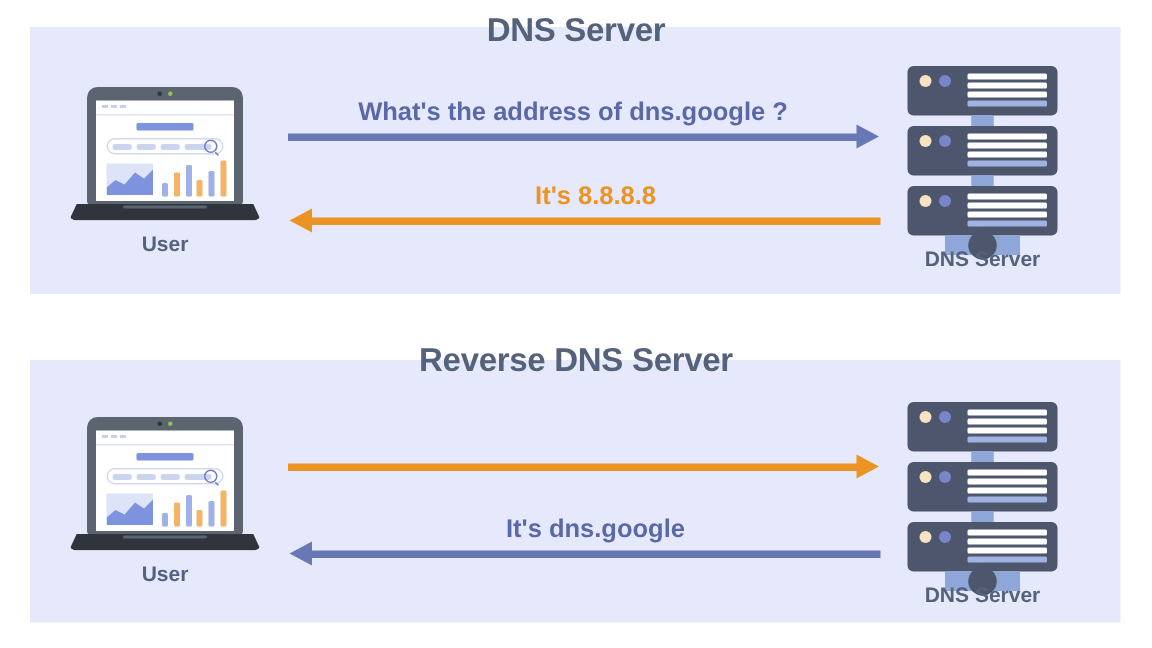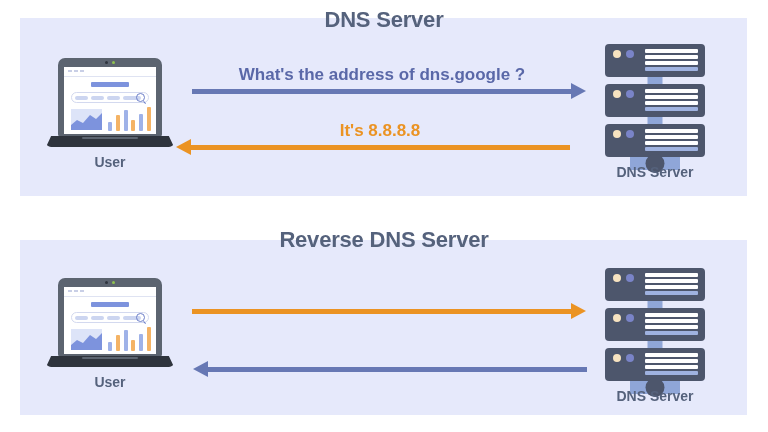--- a/index.html
+++ b/index.html
@@ -317,21 +317,21 @@
   .blue  .arrow-label { color: #5a68a8; }
   .blue  .arrow-head.right { border-left-color: #6778b4; }
   .blue  .arrow-head.left  { border-right-color: #6778b4; }
 
   .orange .arrow-line { background: #eb9323; }
   .orange .arrow-label { color: #eb9323; }
   .orange .arrow-head.right { border-left-color: #eb9323; }
   .orange .arrow-head.left  { border-right-color: #eb9323; }
 
   #arrow-q1 { left: 192px; top: 56px;  width: 380px; height: 38px; text-decoration: underline; }
-  #arrow-a1 { left: 190px; top: 112px; width: 380px; height: 38px; text-decoration: underline; }
+  #arrow-a1 { left: 207px; top: 112px; width: 380px; height: 38px; text-decoration: underline; }
   #arrow-q2 { left: 192px; top: 276px; width: 380px; height: 38px; }
   #arrow-a2 { left: 207px; top: 334px; width: 380px; height: 38px; }
 </style>
 </head>
 <body>
 
 <div class="panel" id="panel-top"></div>
 
 <div class="panel-title" id="title-top">DNS Server</div>
 
@@ -512,15 +512,16 @@
   <div class="stand-knob"></div>
   <div class="caption">DNS Server</div>
 </div>
 
 <div class="arrow-group orange" id="arrow-q2">
   <div class="arrow-line" style="width:380px"></div>
   <div class="arrow-head right"></div>
 </div>
 
 <div class="arrow-group blue" id="arrow-a2">
+  <div class="arrow-label">It's dns.google</div>
   <div class="arrow-line" style="width:380px"></div>
   <div class="arrow-head left"></div>
 </div>
 
 </body></html>

